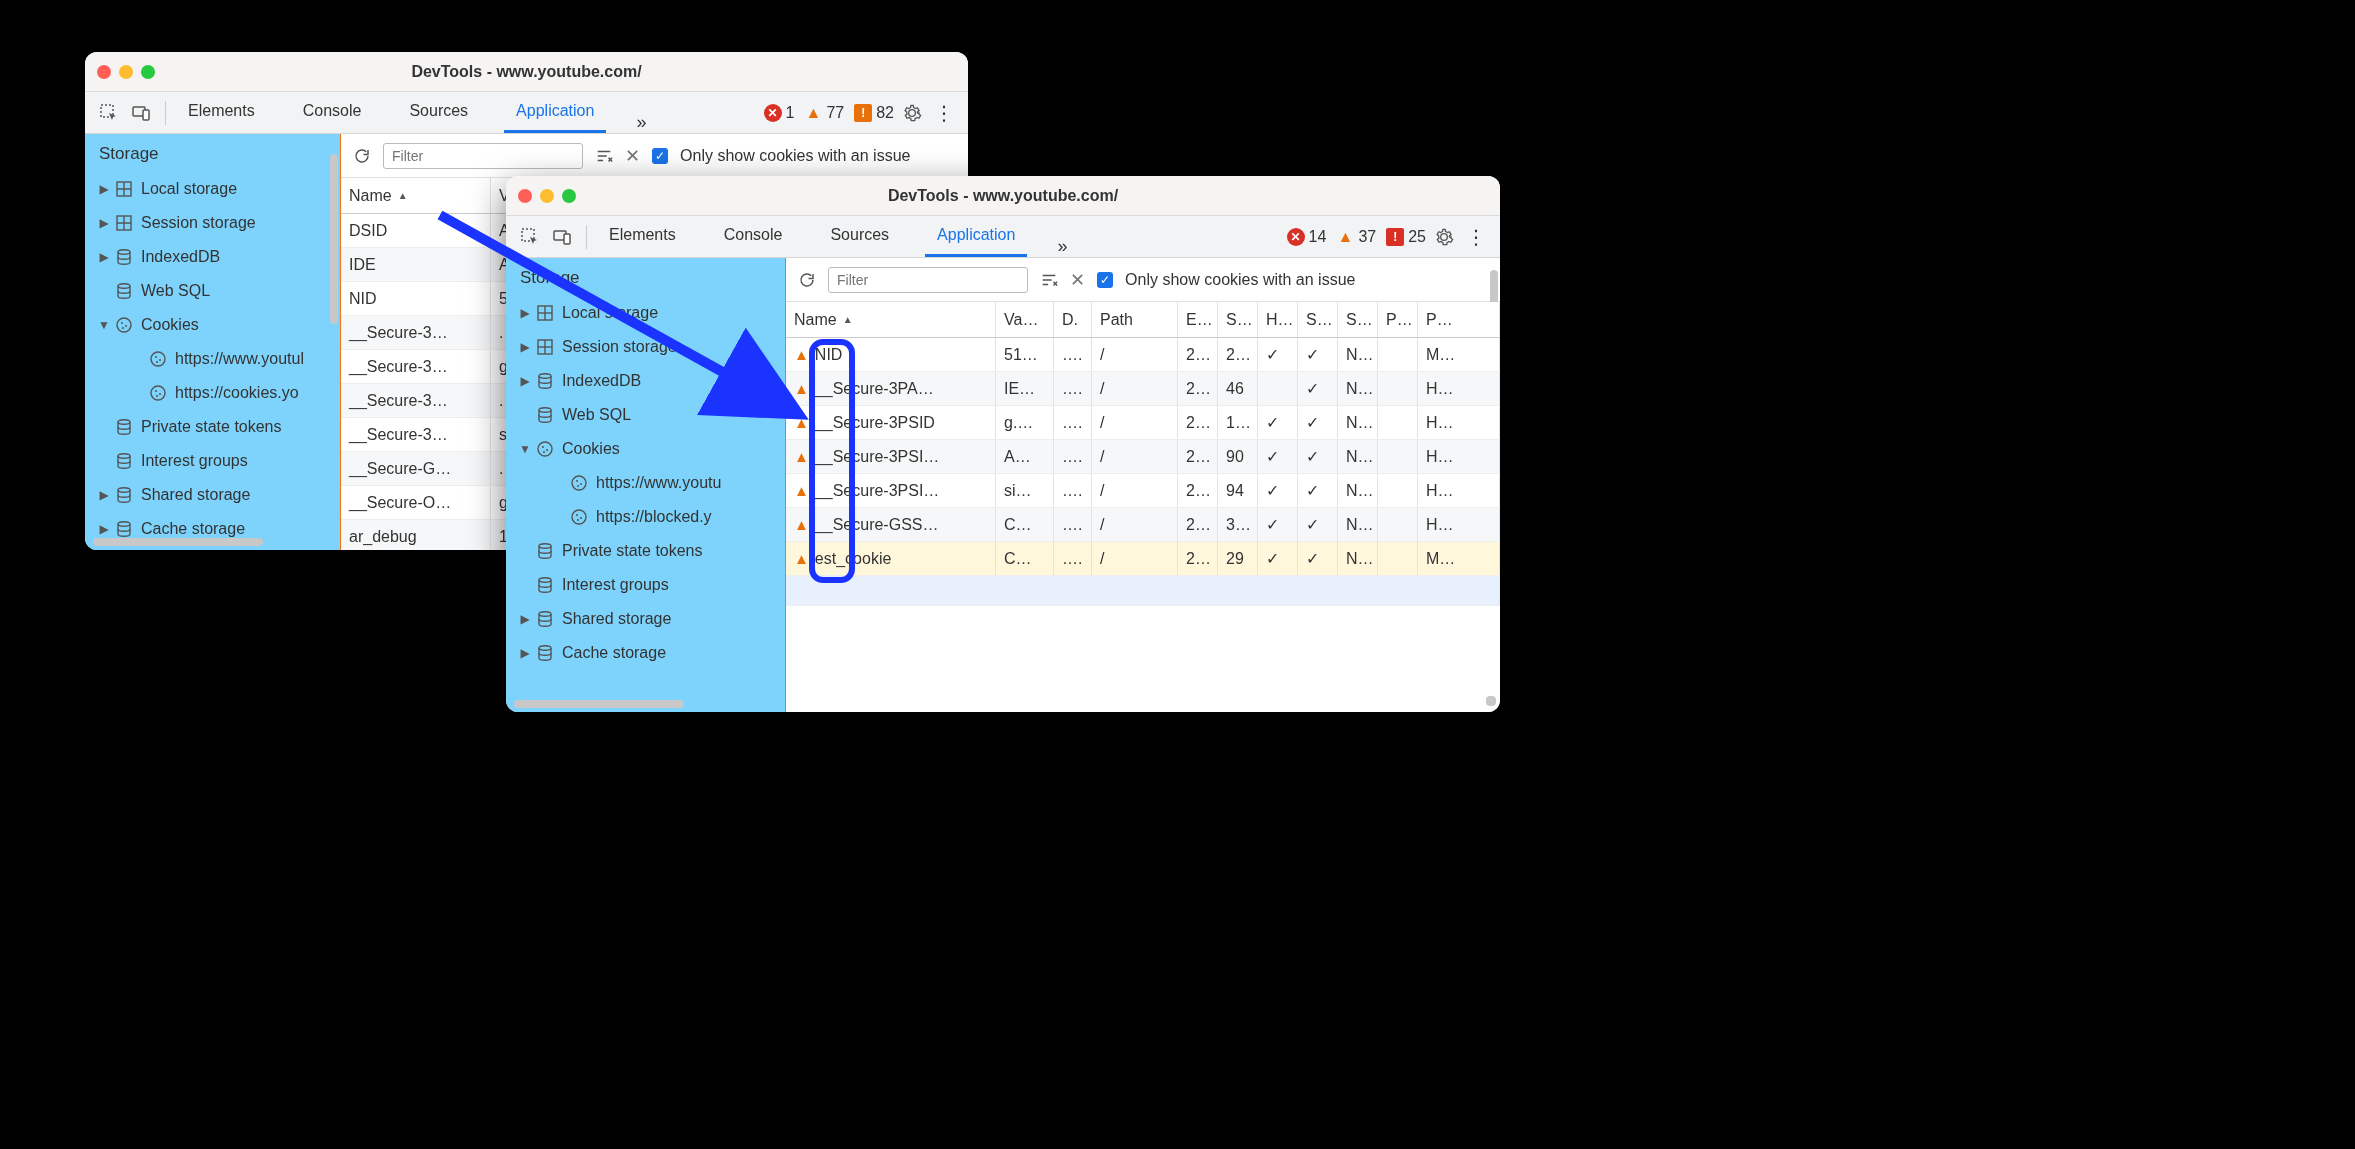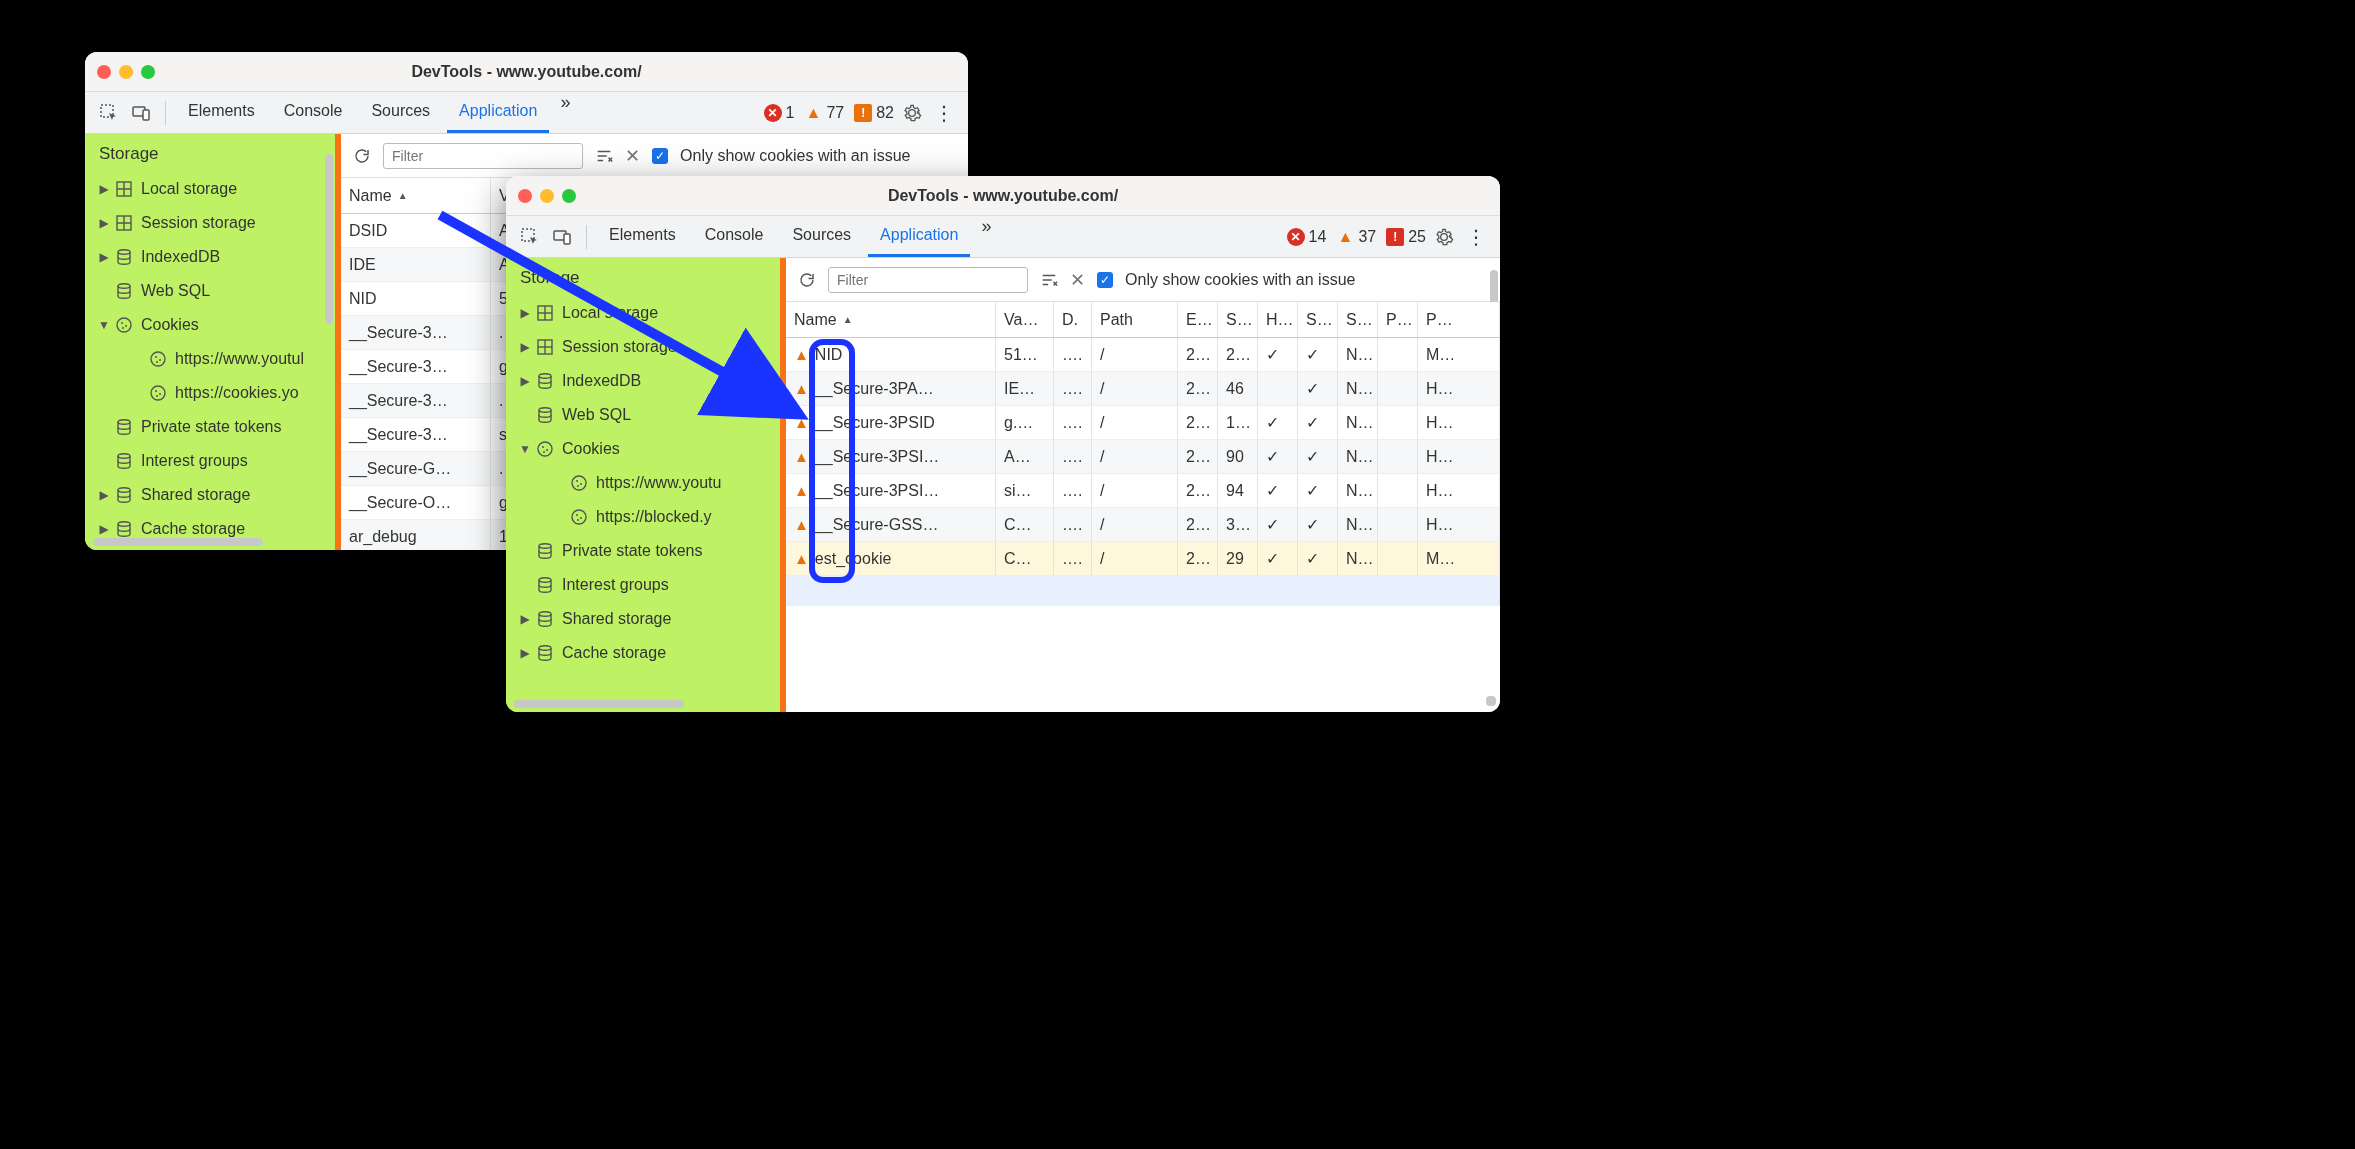--- a/index.html
+++ b/index.html
@@ -40,38 +40,38 @@
 .tl-green { background: #28c840; }
 .title { position: absolute; left: 0; right: 0; text-align: center; font-weight: 600; font-size: 16px; color: #333; pointer-events: none; }
 
 
 .tabsbar {
   display: flex; align-items: center; background: #f1f3f4; height: 42px; border-bottom: 1px solid #d5d5d5;
   padding: 0 10px; gap: 4px;
 }
 .tabsbar .iconbtn { width: 28px; height: 28px; display: flex; align-items: center; justify-content: center; color: #333; }
 .tabsbar .divider { width: 1px; height: 24px; background: #ccc; margin: 0 6px; }
-.tabs { display: flex; align-items: flex-start; height: 100%; gap: 5px; }
+.tabs { display: flex; align-items: flex-end; height: 100%; gap: 24px; }
 .tab { padding: 0 12px; height: 100%; display: flex; align-items: center; font-size: 16px; color: #333; border-bottom: 3px solid transparent; }
 .tab.active { color: #1a73e8; border-bottom-color: #1a73e8; }
 .morechev { color:#333; font-size: 18px; padding: 0 6px; }
 .spacer { flex: 1; }
 .issue-badges { display: flex; align-items: center; gap: 10px; font-size: 16px; }
 .badge { display: flex; align-items: center; gap: 4px; color: #333; }
 .ico { display: inline-flex; width: 18px; height: 18px; align-items: center; justify-content: center; }
 .ico.error-c { background:#d93025; color:#fff; border-radius:50%; font-size:12px; font-weight:700;}
 .ico.warn-t { color:#E8710A; font-size:16px; }
 .ico.msg-s { background:#E8710A; color:#fff; border-radius:2px; font-size:12px; font-weight:700;}
 .ico.msg-s.red { background:#d93025; }
 .gear { font-size: 18px; color: #555; }
 .kebab { font-size: 20px; color:#555; }
 
 
 .splitpane { display: flex; flex: 1; overflow: hidden; }
-.sidebar { width: var(--sbw); background: #bef264; border-right: 6px solid #f97316; overflow: hidden; position: relative; }
+.sidebar { width: var(--sbw); background: #7dd3fc; border-right: 1px solid #f97316; overflow: hidden; position: relative; }
 .sidebar-scroll-handle { position: absolute; right: 2px; top: 20px; width: 8px; height: 170px; background: #c8c8c8; border-radius: 4px; }
 .main { flex: 1; display: flex; flex-direction: column; overflow: hidden; position: relative; }
 
 .section-title { font-size: 17px; font-weight: 400; color: #333; padding: 10px 14px 8px; }
 .tree { list-style: none; padding: 0 6px 4px; }
 .tree li { display: flex; align-items: center; height: 34px; font-size: 16px; color: #333; padding-left: 6px; white-space: nowrap; overflow: hidden; text-overflow: ellipsis; }
 .tree li .disclosure { width: 14px; display:inline-block; text-align:center; color:#555; margin-right: 2px; font-size: 12px;}
 .tree li .tree-ico { width: 22px; display:inline-flex; align-items:center; justify-content:center; color:#555; margin-right: 6px;}
 .tree li.indent2 { padding-left: 40px; }
 

